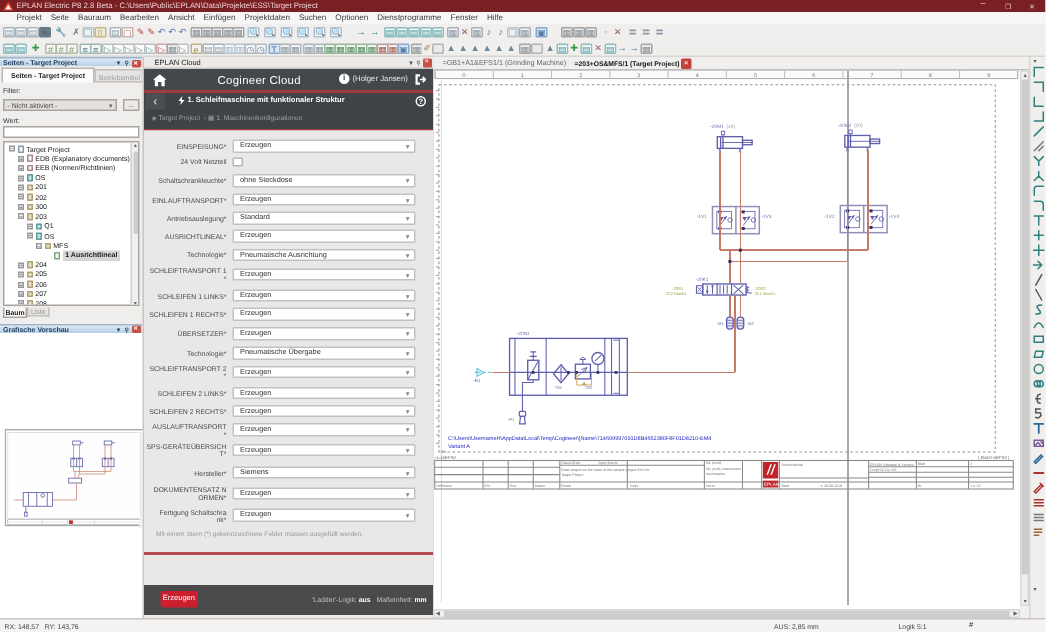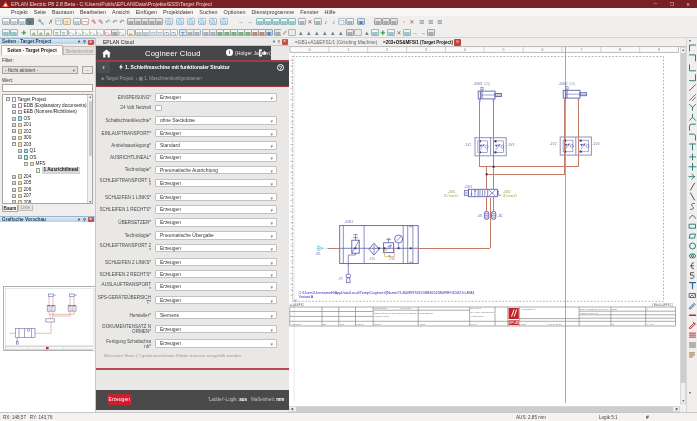--- a/index.html
+++ b/index.html
@@ -258,21 +258,21 @@
 </svg>
 <div class="abs" style="left:93px;top:250px;width:3px;height:64px;background:#eee"></div>
 </div>
 <div class="abs" style="left:96px;top:38px;width:193px;height:383px;background:#e9e8e7;overflow:hidden">
 <div class="abs" style="left:0;top:0;width:193px;height:7.5px;background:#eceae8;border-bottom:0.5px solid #c8c5c2">
       <span style="position:absolute;left:7px;top:1px;font-size:5px;color:#222">EPLAN Cloud</span>
       <span style="position:absolute;right:13px;top:1px;font-size:4px;color:#555">▼</span>
       <span style="position:absolute;right:8.5px;top:1px;font-size:4px;color:#555">⚲</span>
       <span style="position:absolute;right:1.5px;top:1px;width:6px;height:5.5px;background:#c85048;border-radius:1px;color:#fff;font-size:3.8px;text-align:center;line-height:5.5px">✕</span>
     </div>
-<div class="abs" style="left:0;top:7.5px;width:175px;height:14.8px;background:#45484a">
+<div class="abs" style="left:0;top:7.5px;width:193px;height:14.8px;background:#45484a">
       <svg style="position:absolute;left:6px;top:3px" width="9" height="9" viewBox="0 0 9 9">
         <path d="M4.5 0.5 L9 4.2 H7.8 V8.5 H5.6 V5.6 H3.4 V8.5 H1.2 V4.2 H0 Z" fill="#fff"></path>
       </svg>
       <span style="position:absolute;left:49px;top:3px;font-size:7.6px;color:#fff;letter-spacing:0.2px">Cogineer Cloud</span>
       <span style="position:absolute;left:130px;top:3.6px;width:7px;height:7px;border-radius:50%;background:#fff;color:#45484a;font-size:5.5px;font-weight:bold;text-align:center;line-height:7px">i</span>
       <span style="position:absolute;left:139px;top:4.3px;font-size:5.2px;color:#e8e8e8;white-space:nowrap">(Holger Jansen)</span>
       <svg style="position:absolute;right:5px;top:3.5px" width="8" height="8" viewBox="0 0 8 8">
         <path d="M1 0.5 H4 V2 H2.5 V6 H4 V7.5 H1 Z" fill="#fff"></path>
         <path d="M4 4 L7.5 4 M5.8 2.2 L7.6 4 L5.8 5.8" stroke="#fff" stroke-width="1.1" fill="none"></path>
       </svg>

